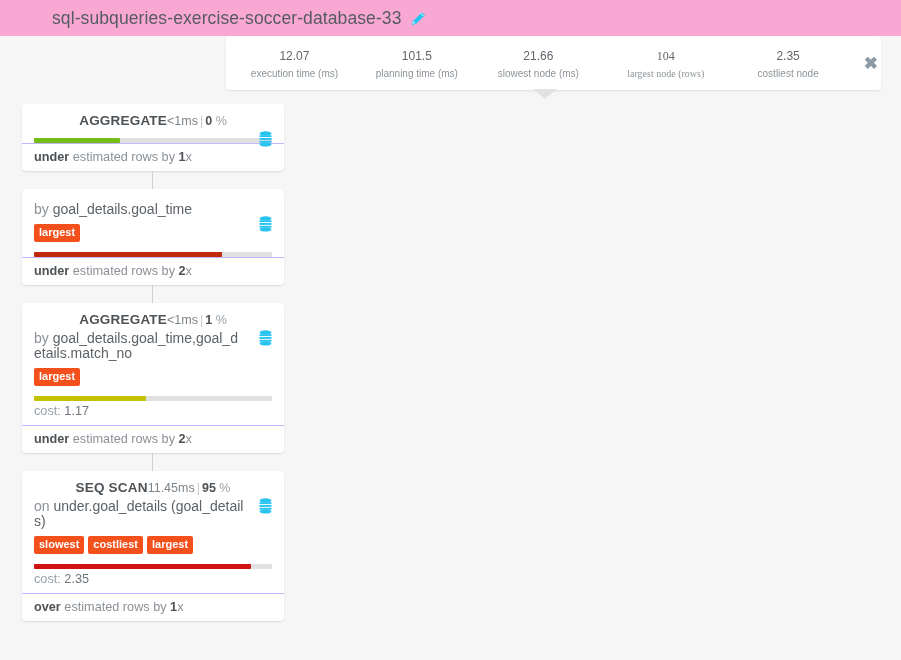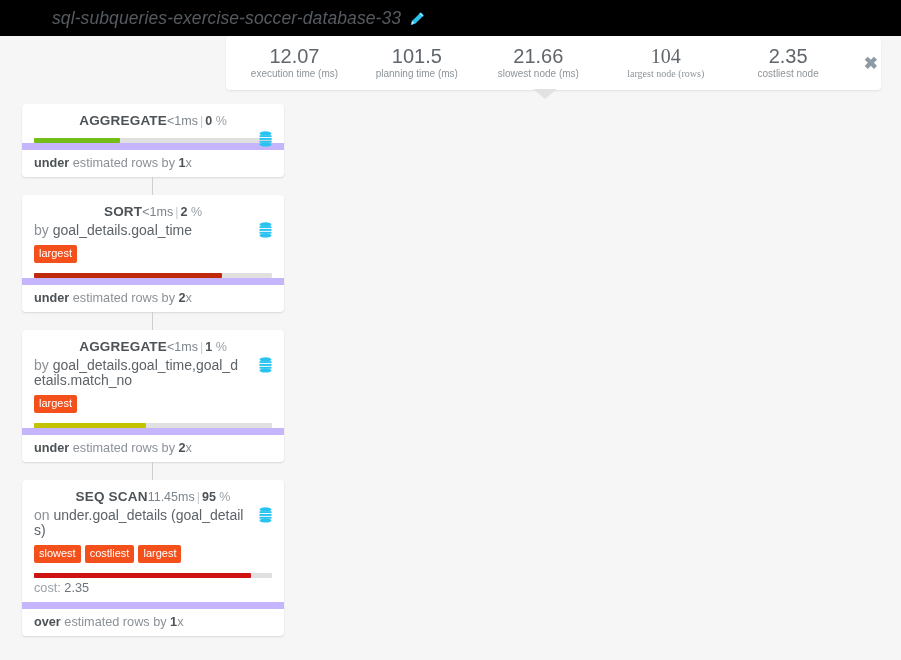--- a/index.html
+++ b/index.html
@@ -15,24 +15,23 @@
     overflow: hidden;
     position: relative;
   }
 
   
   .header {
     position: absolute;
     left: 0; top: 0;
     width: 901px;
     height: 36px;
-    background: #000000;
+    background: #f9a8d4;
     display: flex;
     align-items: center;
-    font-style: italic;
   }
   .plan-title {
     margin-left: 52px;
     font-size: 17.5px;
     color: #555b60;
     letter-spacing: 0.1px;
     white-space: nowrap;
   }
   .pencil-icon {
     margin-left: 9px;
@@ -60,21 +59,21 @@
     display: flex;
     align-items: center;
     justify-content: flex-start;
   }
   .stat {
     text-align: center;
     padding: 0 9px;
     min-width: 92px;
   }
   .stat-value {
-    font-size: 20px;
+    font-size: 12px;
     color: #60666b;
     line-height: 20px;
     margin-bottom: 1px;
   }
   .stat-label {
     font-size: 10px;
     color: #8d9499;
     line-height: 14px;
     white-space: nowrap;
   }
@@ -168,21 +167,21 @@
 
   .node-badges {
     margin-top: 6px;
     display: flex;
     gap: 4px;
   }
   .badge {
     background: #f3501c;
     color: #ffffff;
     font-size: 11px;
-    font-weight: normal;
+    font-weight: bold;
     line-height: 11px;
     padding: 3px 5px 4px 5px;
     border-radius: 2px;
     display: inline-block;
   }
 
   .db-icon {
     position: absolute;
     right: 11px;
     top: 27px;
@@ -203,21 +202,21 @@
   }
   .cost-line {
     font-size: 12.7px;
     color: #9aa1a6;
     margin-top: 3px;
     padding-bottom: 7px;
   }
   .cost-line .cost-val { color: #6e757b; }
 
   .node-footer {
-    border-top: 7px solid #c4b5fd;
+    border-top: 1px solid #c4b5fd;
     padding: 6px 12px 7px 12px;
     font-size: 12.7px;
     color: #8b9197;
   }
   .node-footer b { color: #4d5256; }
 </style>
 </head>
 <body>
 
 <div class="header">
@@ -278,24 +277,20 @@
           <div class="progress-fill" style="width: 36%; background: rgb(116, 188, 22);"></div>
         </div>
       </div>
       <div class="node-footer"><b>under</b><span> estimated rows by </span><b>1</b><span>x</span></div>
     </div>
       <div class="connector" style="top: 100%; height: 18px;"></div>
     </div>
     <div class="node-wrap" style="margin-top: 18px;">
     <div class="node-card">
       <div class="node-body">
-        <div class="node-head">
-          <span class="node-type">SORT</span>
-          <span class="node-timing"><span class="t-dur">&lt;1ms</span><span class="t-sep">|</span><span class="t-pct-num">2</span>&nbsp;<span class="t-pct-sign">%</span></span>
-        </div>
         <div class="node-detail"><span>by </span><span class="strong">goal_details.goal_time</span></div>
         <div class="node-badges">
             <span class="badge">largest</span>
           </div>
         <span class="db-icon"><svg width="15" height="16" viewBox="0 0 15 16">
   <ellipse cx="7.5" cy="2.4" rx="6" ry="2.1" fill="#29c3f0"></ellipse>
   <rect x="1.5" y="4.2" width="12" height="1.9" fill="#29c3f0"></rect>
   <rect x="1.5" y="7.0" width="12" height="1.9" fill="#29c3f0"></rect>
   <rect x="1.5" y="9.8" width="12" height="1.9" fill="#29c3f0"></rect>
   <ellipse cx="7.5" cy="13.4" rx="6" ry="2.1" fill="#29c3f0"></ellipse>
@@ -322,20 +317,21 @@
         <span class="db-icon"><svg width="15" height="16" viewBox="0 0 15 16">
   <ellipse cx="7.5" cy="2.4" rx="6" ry="2.1" fill="#29c3f0"></ellipse>
   <rect x="1.5" y="4.2" width="12" height="1.9" fill="#29c3f0"></rect>
   <rect x="1.5" y="7.0" width="12" height="1.9" fill="#29c3f0"></rect>
   <rect x="1.5" y="9.8" width="12" height="1.9" fill="#29c3f0"></rect>
   <ellipse cx="7.5" cy="13.4" rx="6" ry="2.1" fill="#29c3f0"></ellipse>
 </svg></span>
         <div class="progress-track">
           <div class="progress-fill" style="width: 47%; background: rgb(195, 195, 4);"></div>
         </div>
+        <div class="cost-line"><span>cost:</span> <span class="cost-val">1.17</span></div>
       </div>
       <div class="node-footer"><b>under</b><span> estimated rows by </span><b>2</b><span>x</span></div>
     </div>
       <div class="connector" style="top: 100%; height: 18px;"></div>
     </div>
     <div class="node-wrap" style="margin-top: 18px;">
     <div class="node-card">
       <div class="node-body">
         <div class="node-head">
           <span class="node-type">SEQ SCAN</span>

